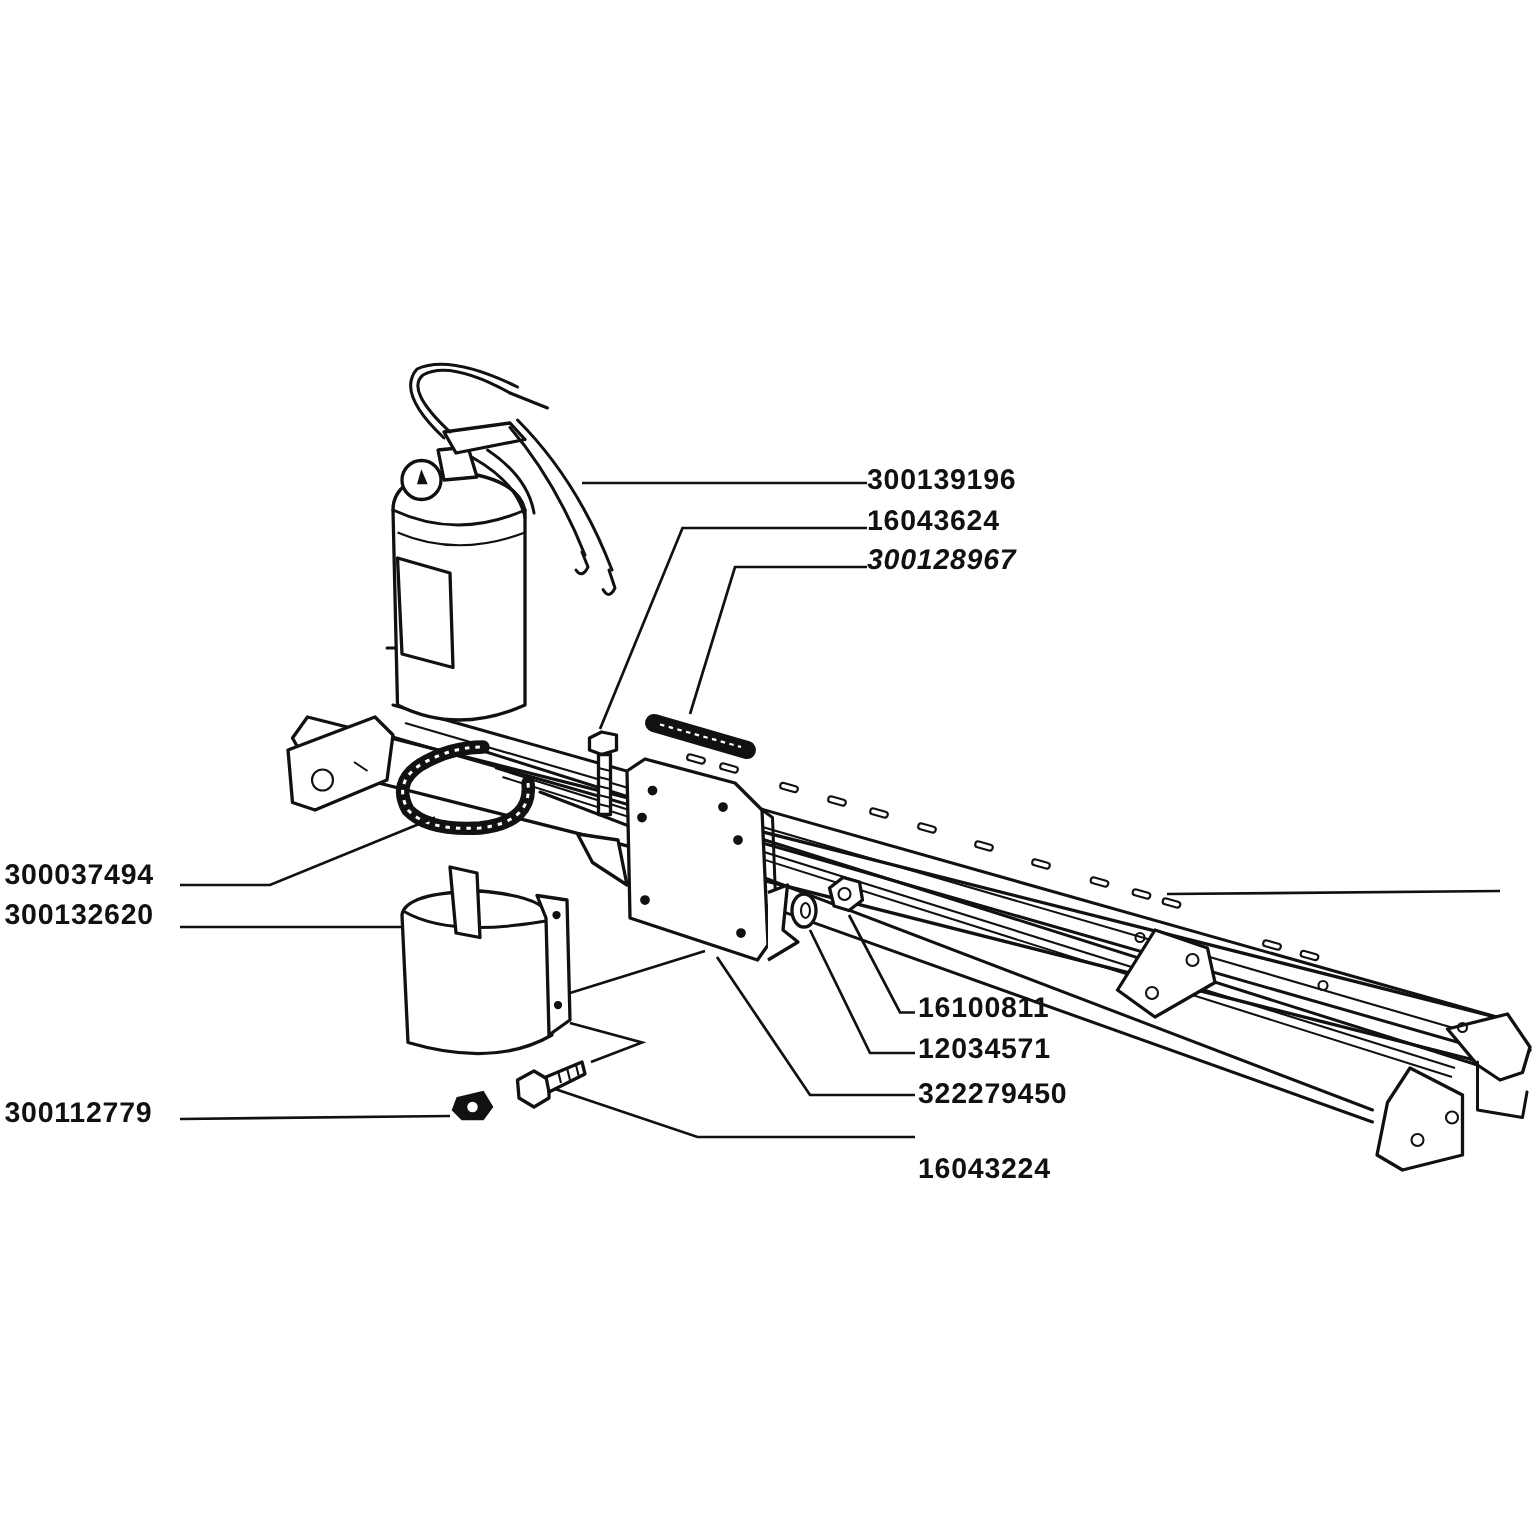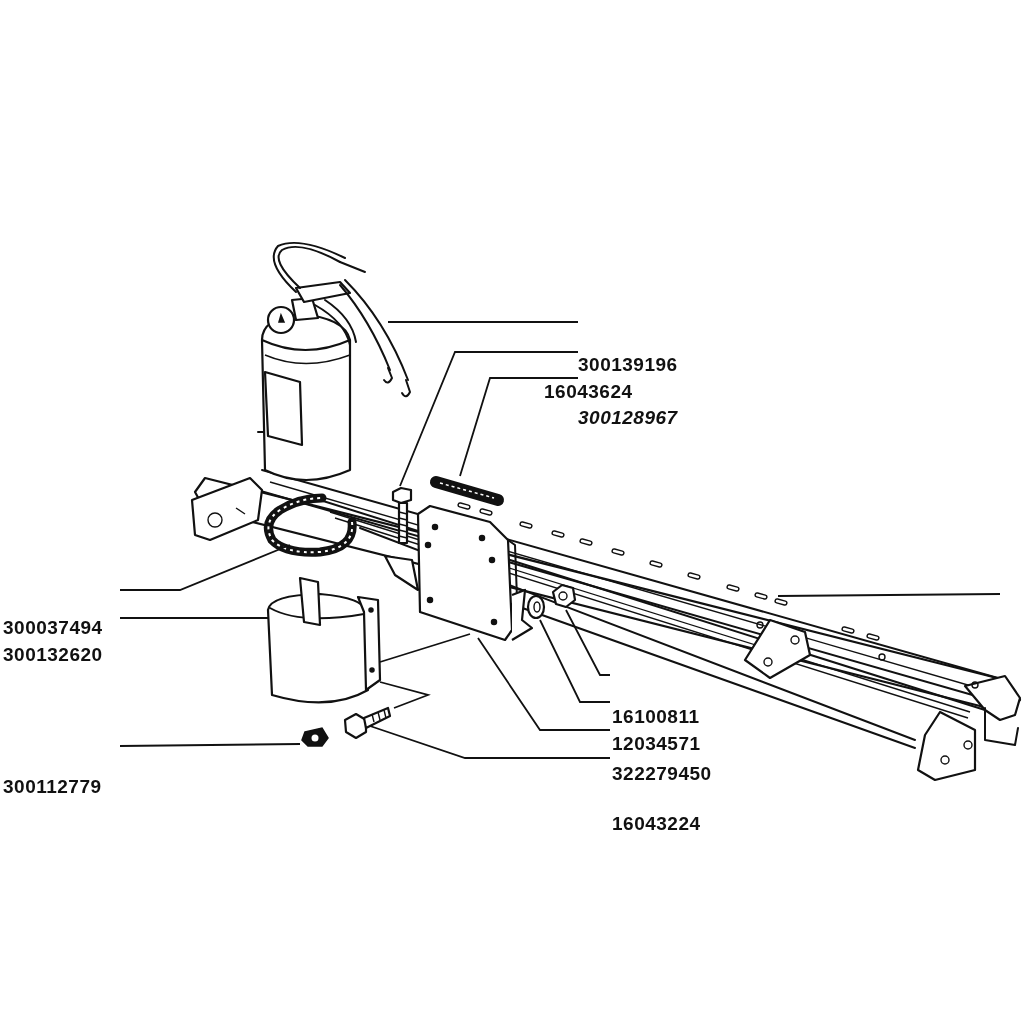--- a/index.html
+++ b/index.html
@@ -1,18 +1,18 @@
 <!DOCTYPE html>
 <html><head>
 <meta charset="utf-8">
 <style>
   html, body { margin:0; padding:0; background:#ffffff; }
   body { width:1024px; height:1024px; position:relative; overflow:hidden; font-family:"Liberation Sans", sans-serif; }
   #drawing { position:absolute; left:0; top:0; width:1024px; height:1024px; }
-  .label { position:absolute; font-family:"Liberation Sans", sans-serif; font-weight:bold; font-size:19px; color:#111; letter-spacing:0.5px; line-height:20px; white-space:nowrap;margin-top:44px; }
+  .label { position:absolute; font-family:"Liberation Sans", sans-serif; font-weight:bold; font-size:19px; color:#111; letter-spacing:0.5px; line-height:20px; white-space:nowrap; }
   svg .ln { stroke:#111; stroke-width:2; fill:none; stroke-linecap:round; stroke-linejoin:round; }
   svg .thin { stroke:#111; stroke-width:1.4; fill:none; }
   svg .fillw { fill:#fff; stroke:#111; stroke-width:2.2; stroke-linejoin:round; }
   svg .dark { fill:#111; stroke:#111; stroke-width:1.5; }
   svg .leader { stroke:#111; stroke-width:1.8; fill:none; }
 </style>
 </head>
 <body>
 
 <svg id="drawing" viewBox="0 0 1024 1024" xmlns="http://www.w3.org/2000/svg">
@@ -163,21 +163,21 @@
     <path class="leader" d="M540,620 L580,702 L610,702"></path>
     <path class="leader" d="M478,638 L540,730 L610,730"></path>
     <path class="leader" d="M370,726 L465,758 L610,758"></path>
     <path class="leader" d="M778,596 L1000,594"></path>
     <path class="leader" d="M380,662 L470,634"></path>
     <path class="leader" d="M380,682 L428,695 L394,708"></path>
   </g>
 </svg>
 
 <div class="label" style="left:578px; top:311px;">300139196</div>
-<div class="label" style="left:544px; top:338px;">16043624</div>
+<div class="label" style="left:578px; top:338px;">16043624</div>
 <div class="label" style="left:578px; top:364px;font-style:italic;">300128967</div>
 <div class="label" style="left:3px; top:574px;">300037494</div>
 <div class="label" style="left:3px; top:601px;">300132620</div>
 <div class="label" style="left:3px; top:733px;">300112779</div>
 <div class="label" style="left:612px; top:663px;">16100811</div>
 <div class="label" style="left:612px; top:690px;">12034571</div>
 <div class="label" style="left:612px; top:720px;">322279450</div>
 <div class="label" style="left:612px; top:770px;">16043224</div>
 
 </body></html>

